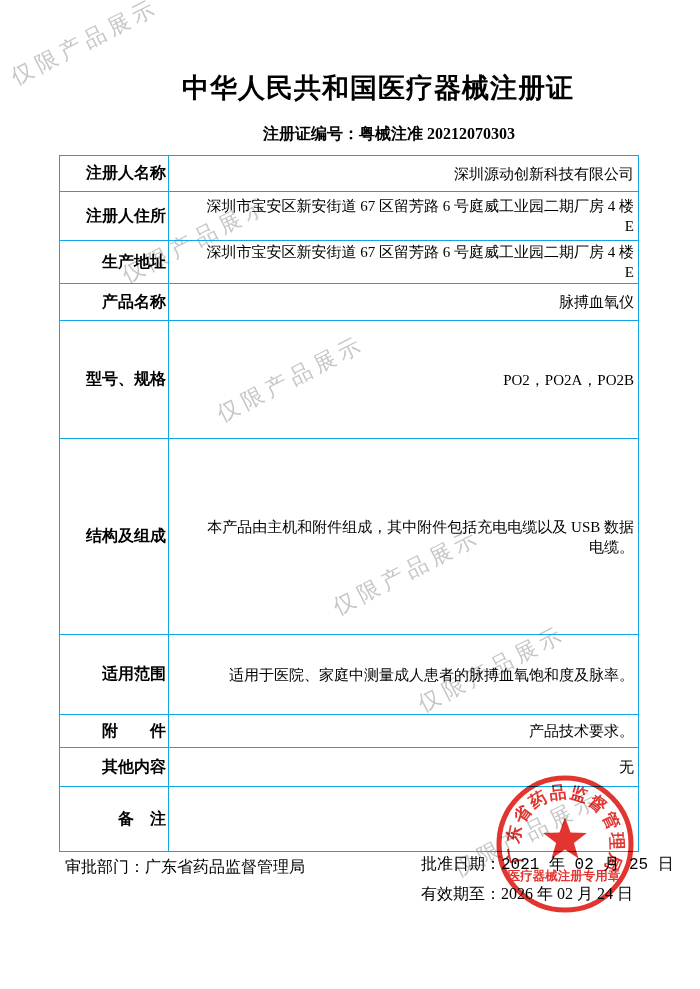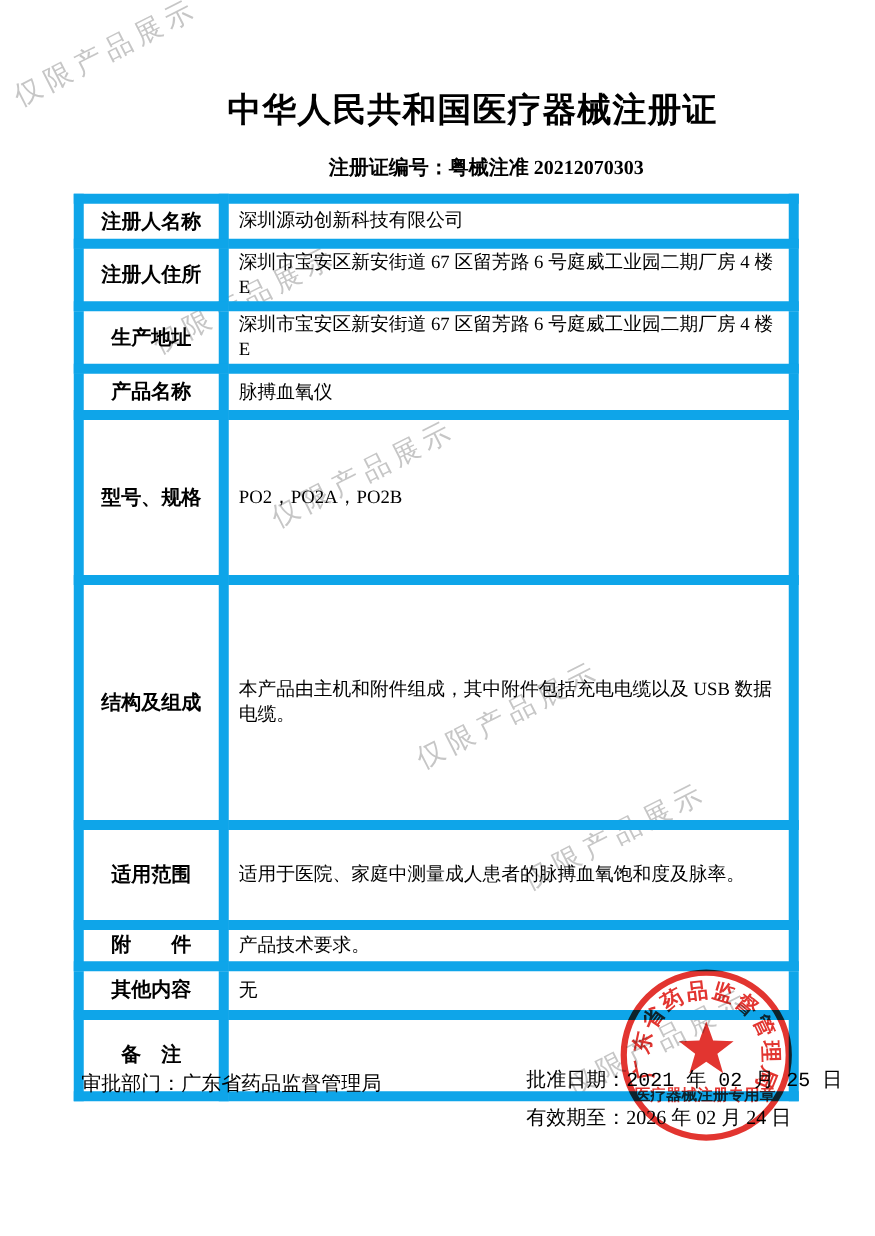--- a/index.html
+++ b/index.html
@@ -50,22 +50,23 @@
   }
   table.cert {
     position: absolute;
     z-index: 2;
     left: 59px; top: 155px;
     width: 580px;
     border-collapse: collapse;
     table-layout: fixed;
   }
   table.cert td {
-    border: 8px solid #0ea5e9;
+    border: 1px solid #0ea5e9;
     vertical-align: middle;
+    text-align: right;
   }
   td.lbl {
     width: 104px;
     text-align: center;
     font-weight: bold;
     font-size: 16px;
     padding: 0 2px;
   }
   td.val {
     font-size: 15px;
@@ -119,21 +120,21 @@
     </tr>
     <tr style="height:41px">
       <td class="lbl">生产地址</td>
       <td class="val">深圳市宝安区新安街道 67 区留芳路 6 号庭威工业园二期厂房 4 楼
 E</td>
     </tr>
     <tr style="height:37px">
       <td class="lbl">产品名称</td>
       <td class="val">脉搏血氧仪</td>
     </tr>
-    <tr style="height:132px">
+    <tr style="height:118px">
       <td class="lbl">型号、规格</td>
       <td class="val">PO2，PO2A，PO2B</td>
     </tr>
     <tr style="height:196px">
       <td class="lbl">结构及组成</td>
       <td class="val">本产品由主机和附件组成，其中附件包括充电电缆以及 USB 数据
 电缆。</td>
     </tr>
     <tr style="height:80px">
       <td class="lbl">适用范围</td>

